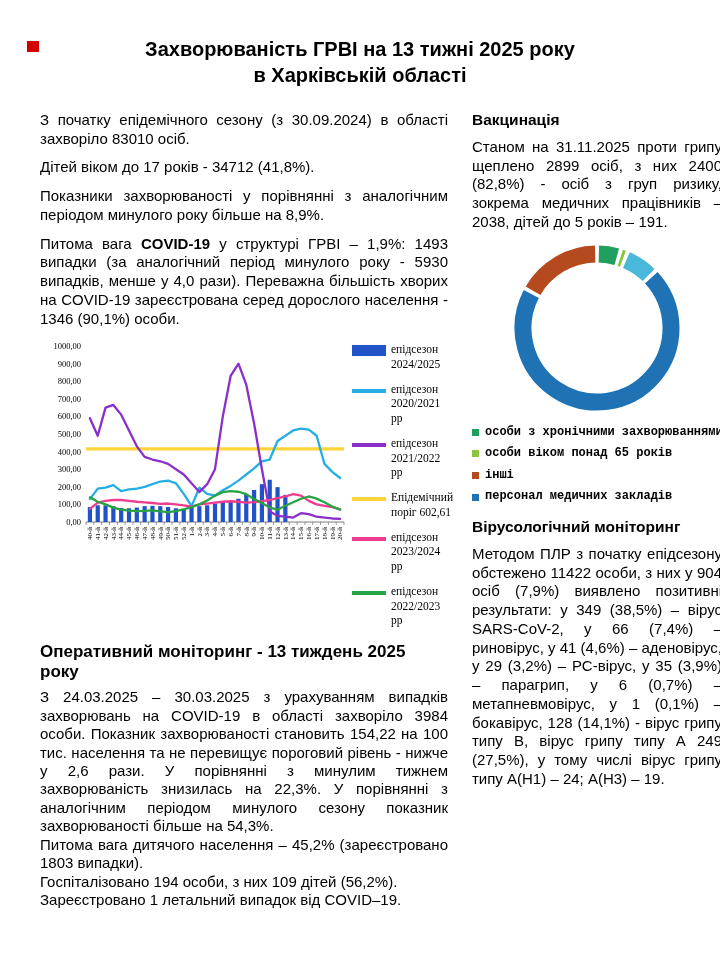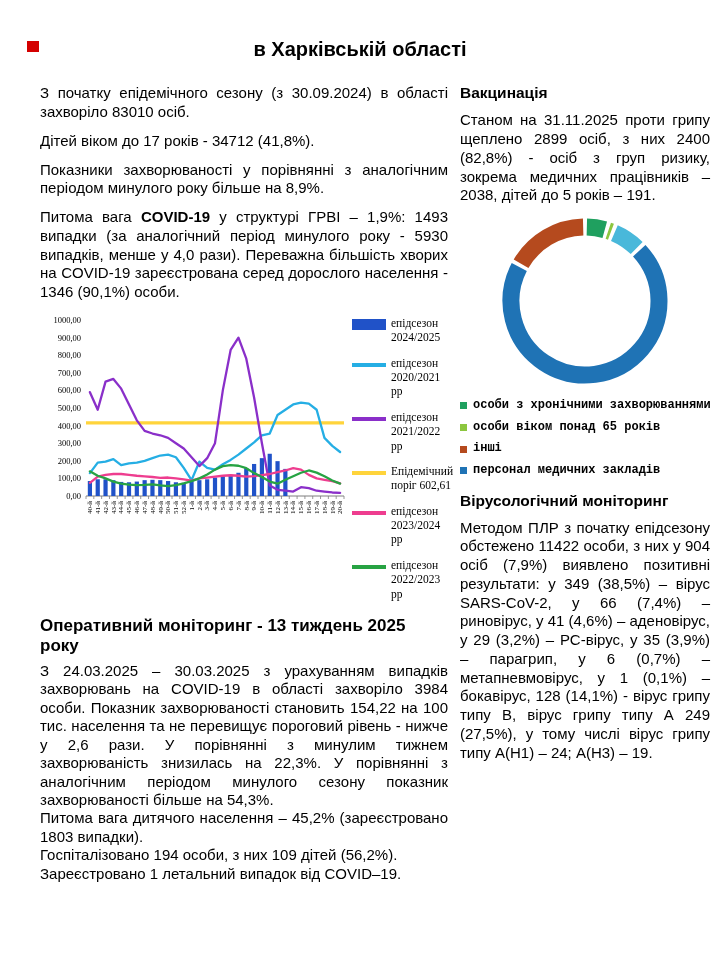--- a/index.html
+++ b/index.html
@@ -1,20 +1,20 @@
 <!DOCTYPE html>
 <html lang="uk"><head>
 <meta charset="utf-8">
 <style>
   html,body{margin:0;padding:0;background:#ffffff;}
   body{width:720px;height:960px;font-family:"Liberation Sans",sans-serif;color:#000;overflow:hidden;}
   .page{position:relative;width:720px;height:960px;background:#fff;}
   .corner-mark{position:absolute;left:27px;top:5px;width:12px;height:11px;background:#d40000;}
   .title{margin:36px 40px 0 40px;text-align:center;font-weight:bold;font-size:20px;line-height:1.32;}
-  .columns{display:flex;margin:22px 10px 0 40px;gap:12px;}
+  .columns{display:flex;margin:22px 10px 0 40px;gap:24px;}
   .col-left{width:408px;flex:none;}
   .col-right{width:250px;flex:none;}
   .col-left p, .col-right p{margin:0 0 10px 0;font-size:15px;line-height:1.25;text-align:justify;}
   .sec-head{font-weight:bold;font-size:15.5px;margin:0 0 9px 0;}
   .op-head{font-weight:bold;font-size:17px;margin:4px 0 6px 0;}
   .op-text p{margin:0;font-size:15px;line-height:1.23;text-align:justify;}
   
   .chart-wrap{display:flex;margin:2px 0 2px 0;}
   .ax{font:8.5px "Liberation Serif",serif;fill:#000;}
   .axx{font:7px "Liberation Serif",serif;fill:#000;}
@@ -31,20 +31,21 @@
   .dl-sw{flex:none;width:7px;height:7px;display:inline-block;}
   .vir-head{margin-top:10px;}
 </style>
 </head>
 <body>
 
 <div class="page">
   <div class="corner-mark"></div>
 
   <div class="title">
+    <div>Захворюваність ГРВІ на 13 тижні 2025 року</div>
     <div>в Харківській області</div>
   </div>
 
   <div class="columns">
 
     <div class="col-left">
       <p>З початку епідемічного сезону (з 30.09.2024) в області захворіло 83010 осіб.</p>
       <p>Дітей віком до 17 років - 34712 (41,8%).</p>
       <p>Показники захворюваності у порівнянні з аналогічним періодом минулого року більше  на 8,9%.</p>
       <p><span>Питома вага </span><b>COVID-19</b><span> у структурі ГРВІ – 1,9%: 1493 випадки (за аналогічний період минулого року - 5930 випадків, менше у 4,0 рази). Переважна більшість хворих на COVID-19 зареєстрована серед дорослого населення - 1346 (90,1%) особи.</span></p>

